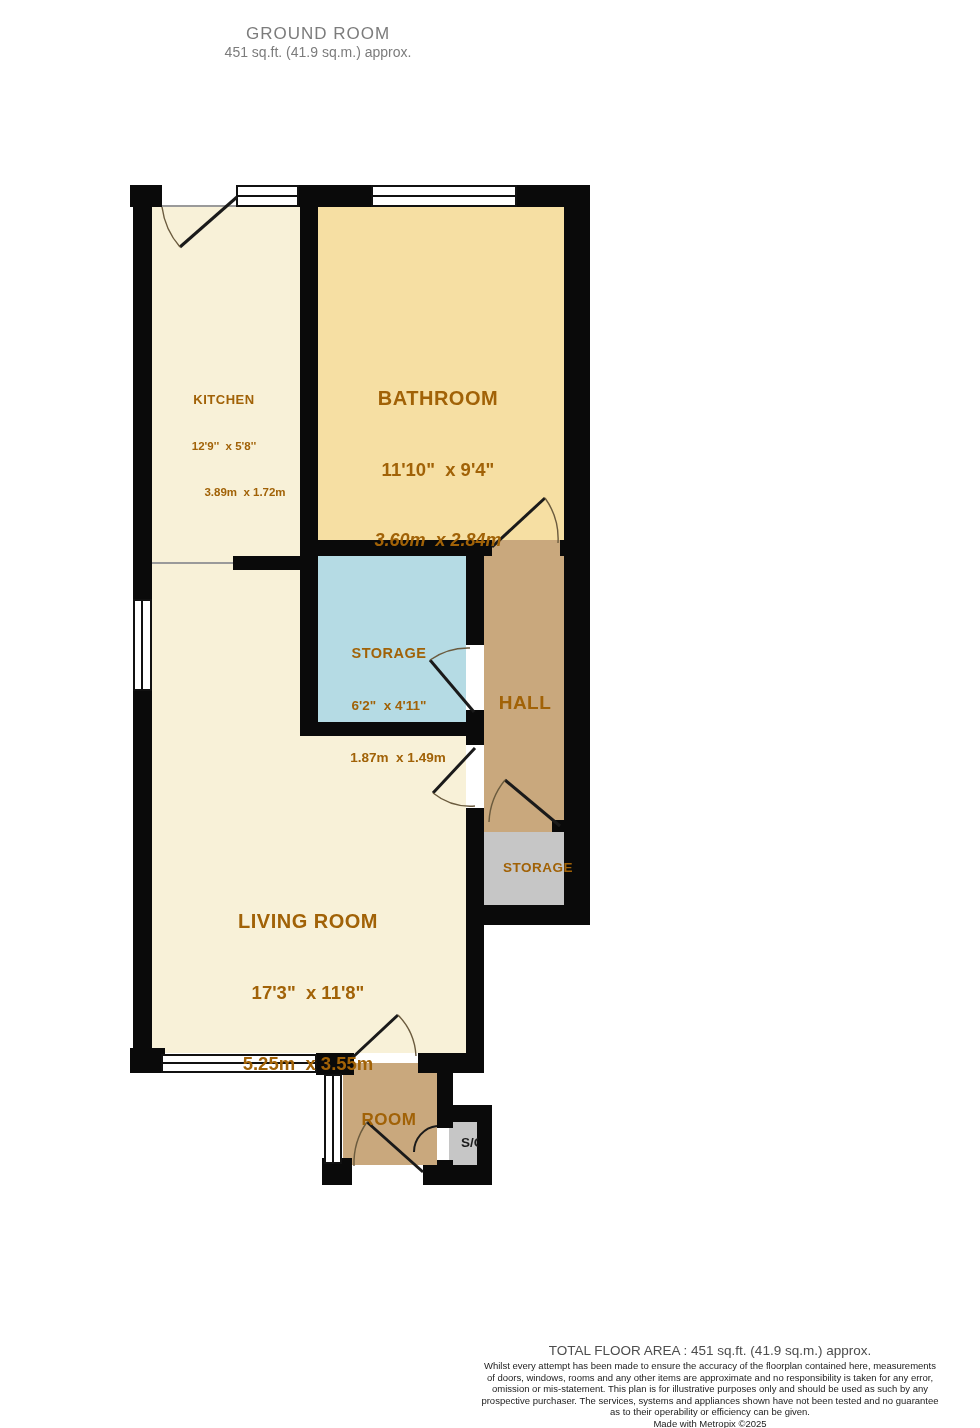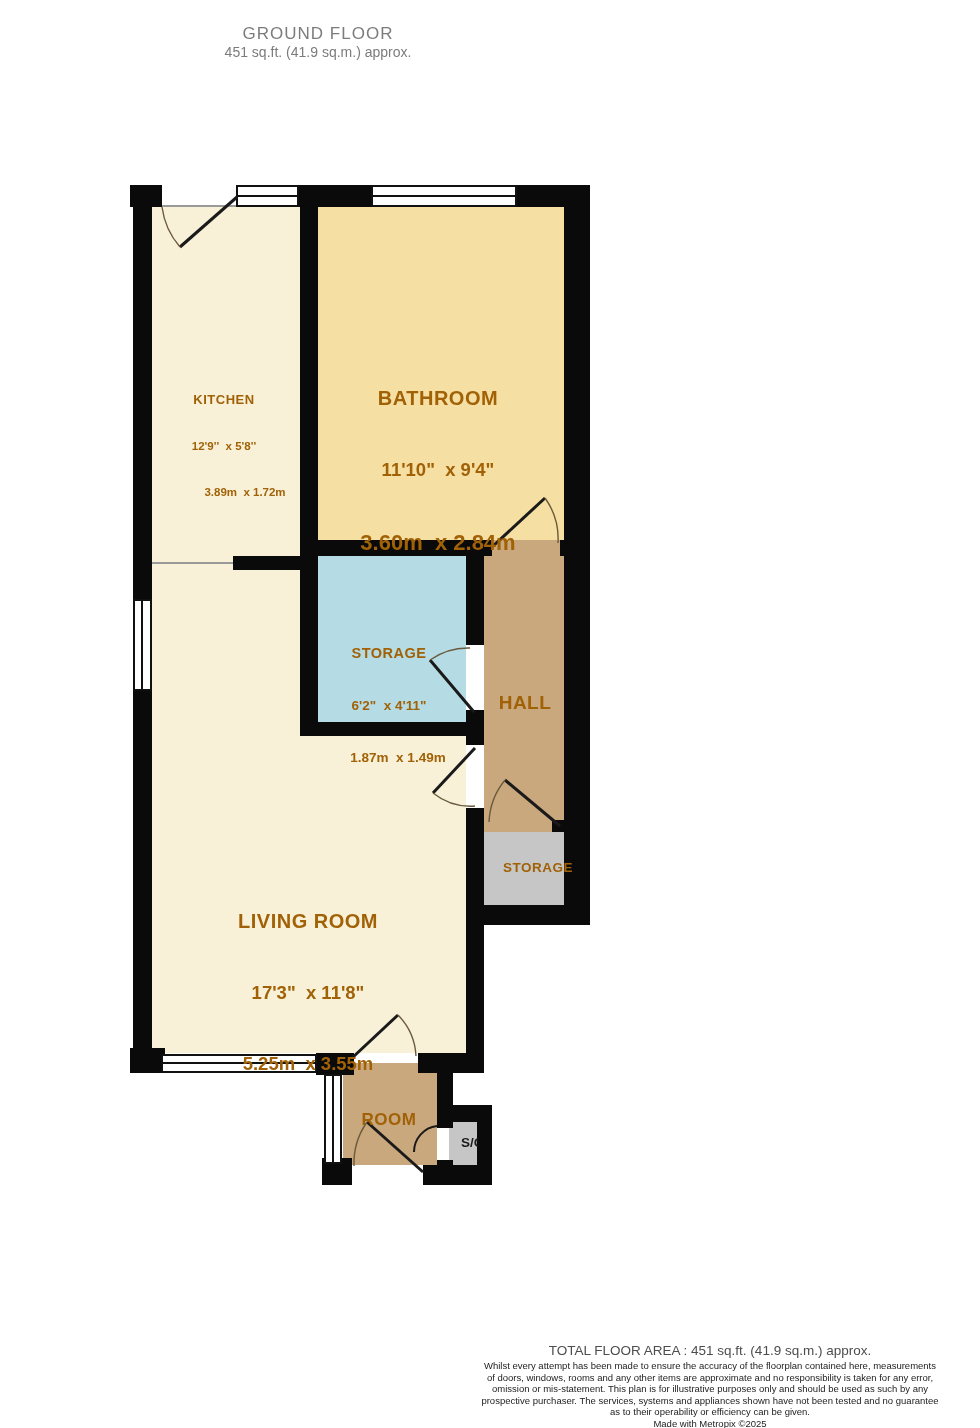--- a/index.html
+++ b/index.html
@@ -122,33 +122,33 @@
     <g>
       <line x1="423" y1="1172" x2="367" y2="1122" stroke="#1a1a1a" stroke-width="3"></line>
       <path d="M354,1166 A72,72 0 0 1 367,1122" stroke="#6b5b3e" stroke-width="1.4"></path>
     </g>
     <g>
       <path d="M437,1126 A26,26 0 0 0 414,1152" stroke="#1a1a1a" stroke-width="2"></path>
     </g>
   </g>
 </svg>
 
-<div class="title-block" id="hdr-title">GROUND FLOOR</div>
+<div class="title-block" id="hdr-title">GROUND ROOM</div>
 <div class="title-block" id="hdr-sub">451 sq.ft. (41.9 sq.m.) approx.</div>
 
 <div class="lbl" style="left:224px;top:360px;font-size:13px;">
   <div class="room-name">KITCHEN</div>
   <div style="font-size:11.5px;">12'9''  x 5'8''</div>
   <div style="font-size:11.5px;margin-left:42px;">3.89m  x 1.72m</div>
 </div>
 
 <div class="lbl" style="left:438px;top:337px;font-size:20px;">
   <div class="room-name">BATHROOM</div>
   <div style="font-size:18.5px;">11'10"  x 9'4"</div>
-  <div style="font-size:22px;">3.60m  x 2.84m</div>
+  <div style="font-size:18px;font-style:italic;">3.60m  x 2.84m</div>
 </div>
 
 <div class="lbl" style="left:389px;top:610px;font-size:14.5px;">
   <div class="room-name">STORAGE</div>
   <div style="font-size:13.5px;">6'2"  x 4'11"</div>
   <div style="font-size:13.5px;margin-left:18px;">1.87m  x 1.49m</div>
 </div>
 
 <div class="lbl room-name" style="left:525px;top:691px;font-size:19px;">HALL</div>
 

